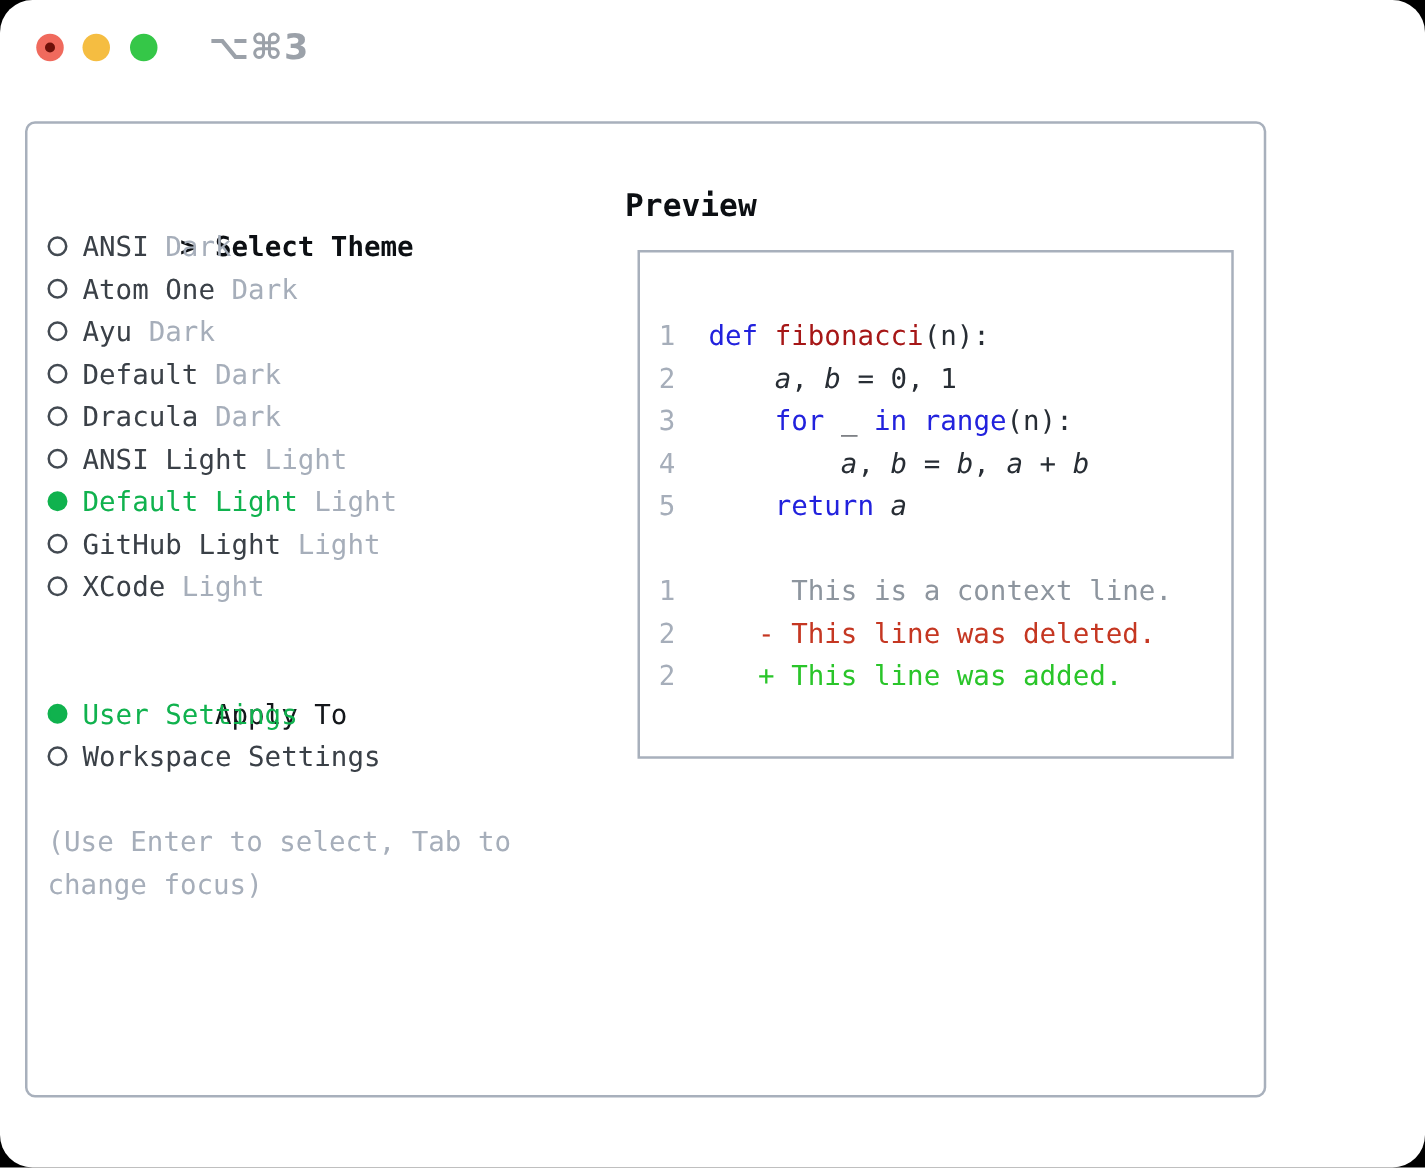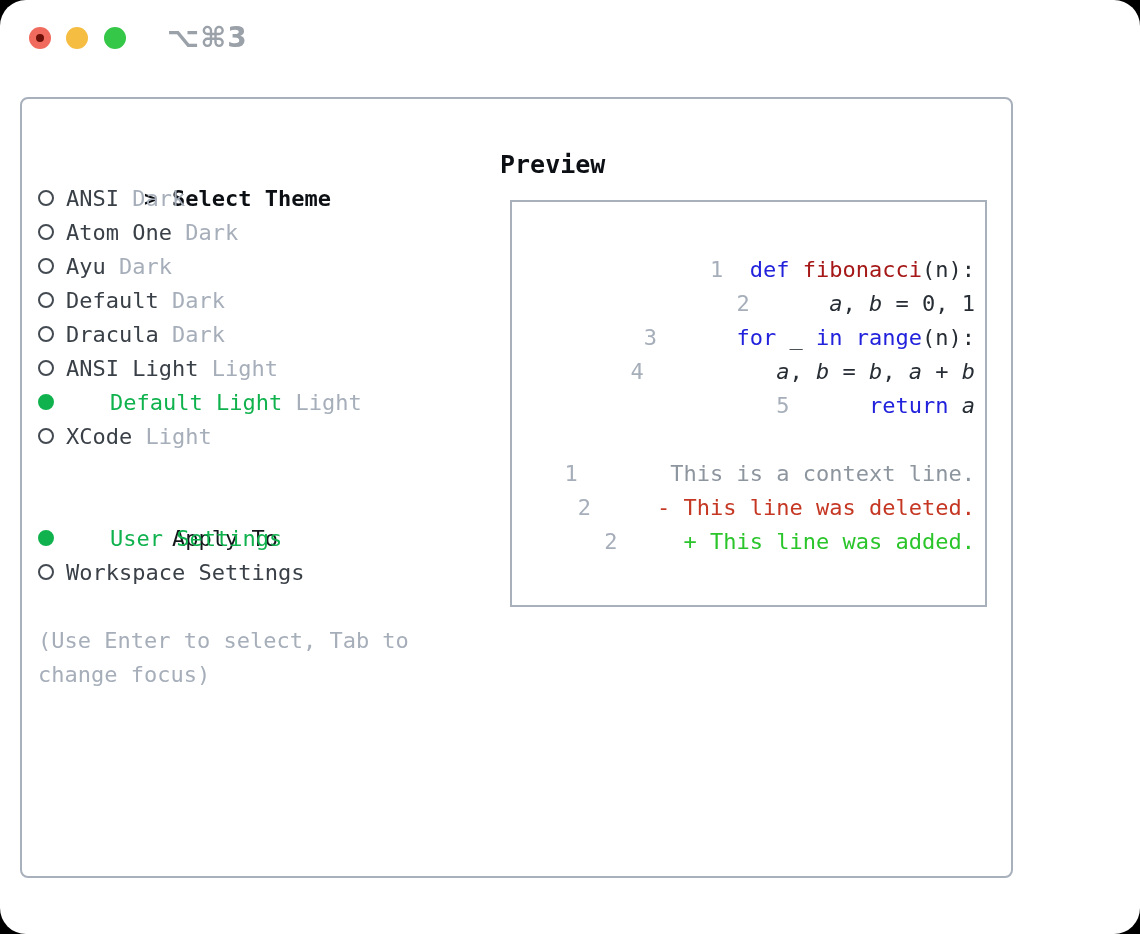--- a/index.html
+++ b/index.html
@@ -35,34 +35,34 @@
     font-size:22px; line-height:34px; color:var(--text,#3a4047);
   }
   .row { height:34px; white-space:pre; }
   .icon { display:inline-block; width:28px; }
   .prefix, .header .name { font-weight:bold; color:#0c0f13; }
   .radio {
     display:inline-block; width:12px; height:12px; border:2px solid #434a52;
     border-radius:50%; vertical-align:middle; margin-top:-4px;
   }
   .row.selected .radio { background:var(--sel,#10b24e); border-color:var(--sel,#10b24e); }
-  .row.selected .name  { color:var(--sel,#10b24e);margin-left:44px; }
+  .row.selected .name  { color:var(--sel,#10b24e); }
   .variant { color:var(--muted,#a6aeba); }
   .apply-header .name { font-weight:normal; color:#14171b; }
   .spacer { height:34px; }
   .hint { color:var(--muted,#a6aeba); white-space:normal; width:424px; }
   
   .right-col { position:absolute; left:478px; top:49px; }
   .preview-title { font-size:25px; line-height:34px; font-weight:bold; color:#0c0f13; }
   .preview-box {
     margin-top:18px; margin-left:10px; width:477px; height:407px;
     box-sizing:border-box; border:2px solid var(--border,#a8b0bc);
     padding:51px 10px 0 15px; overflow:hidden; background:#fff;
   }
-  .cline { height:34px; font-size:22px; line-height:34px; white-space:pre;text-align:right; }
+  .cline { height:34px; font-size:22px; line-height:34px; white-space:pre; }
   .lnum { display:inline-block; width:1ch; color:var(--muted,#a6aeba); }
   .tk-p   { color:#272d34; }
   .tk-kw  { color:var(--kw,#2222dd); }
   .tk-fn  { color:var(--fn,#a61717); }
   .tk-v   { font-style:italic; color:#272d34; }
   .tk-ctx { color:var(--ctx,#8d959e); }
   .tk-del { color:var(--del,#c53722); }
   .tk-add { color:var(--add,#2ac52a); }
 </style>
 </head>
@@ -87,20 +87,21 @@
       </div>
 
       <div id="theme-list">
           <div class="row"><span class="icon"><span class="radio"></span></span><span class="name">ANSI</span><span class="variant"> Dark</span></div>
           <div class="row"><span class="icon"><span class="radio"></span></span><span class="name">Atom One</span><span class="variant"> Dark</span></div>
           <div class="row"><span class="icon"><span class="radio"></span></span><span class="name">Ayu</span><span class="variant"> Dark</span></div>
           <div class="row"><span class="icon"><span class="radio"></span></span><span class="name">Default</span><span class="variant"> Dark</span></div>
           <div class="row"><span class="icon"><span class="radio"></span></span><span class="name">Dracula</span><span class="variant"> Dark</span></div>
           <div class="row"><span class="icon"><span class="radio"></span></span><span class="name">ANSI Light</span><span class="variant"> Light</span></div>
           <div class="row selected"><span class="icon"><span class="radio"></span></span><span class="name">Default Light</span><span class="variant"> Light</span></div>
+          <div class="row"><span class="icon"><span class="radio"></span></span><span class="name">GitHub Light</span><span class="variant"> Light</span></div>
           <div class="row"><span class="icon"><span class="radio"></span></span><span class="name">XCode</span><span class="variant"> Light</span></div>
         </div>
 
       <div class="spacer"></div>
 
       <div class="row header apply-header">
         <span class="icon"></span><span class="name">Apply To</span>
       </div>
 
       <div id="apply-list">

